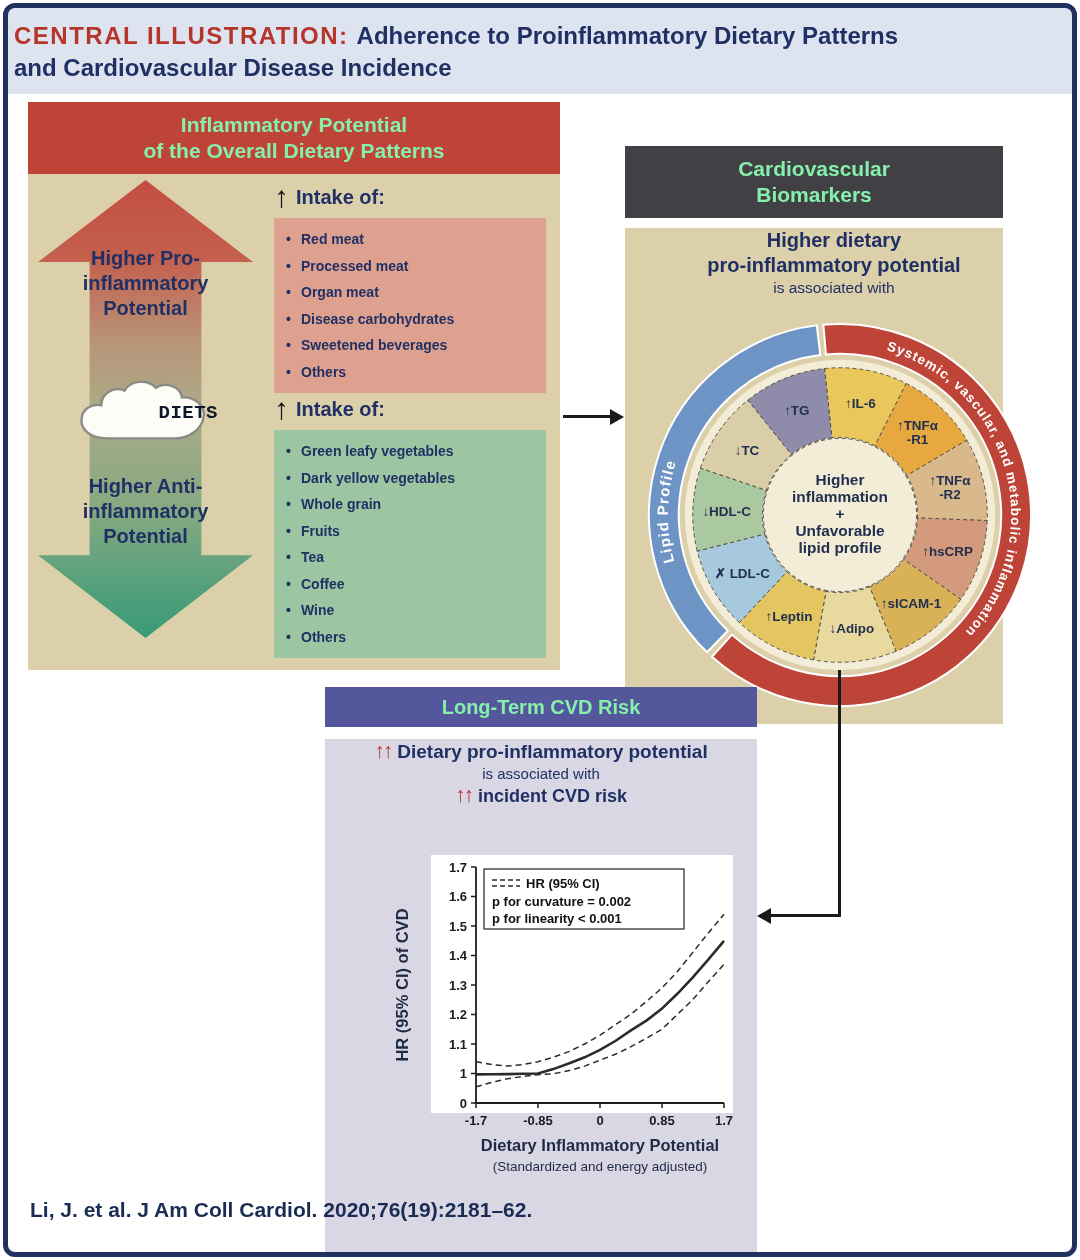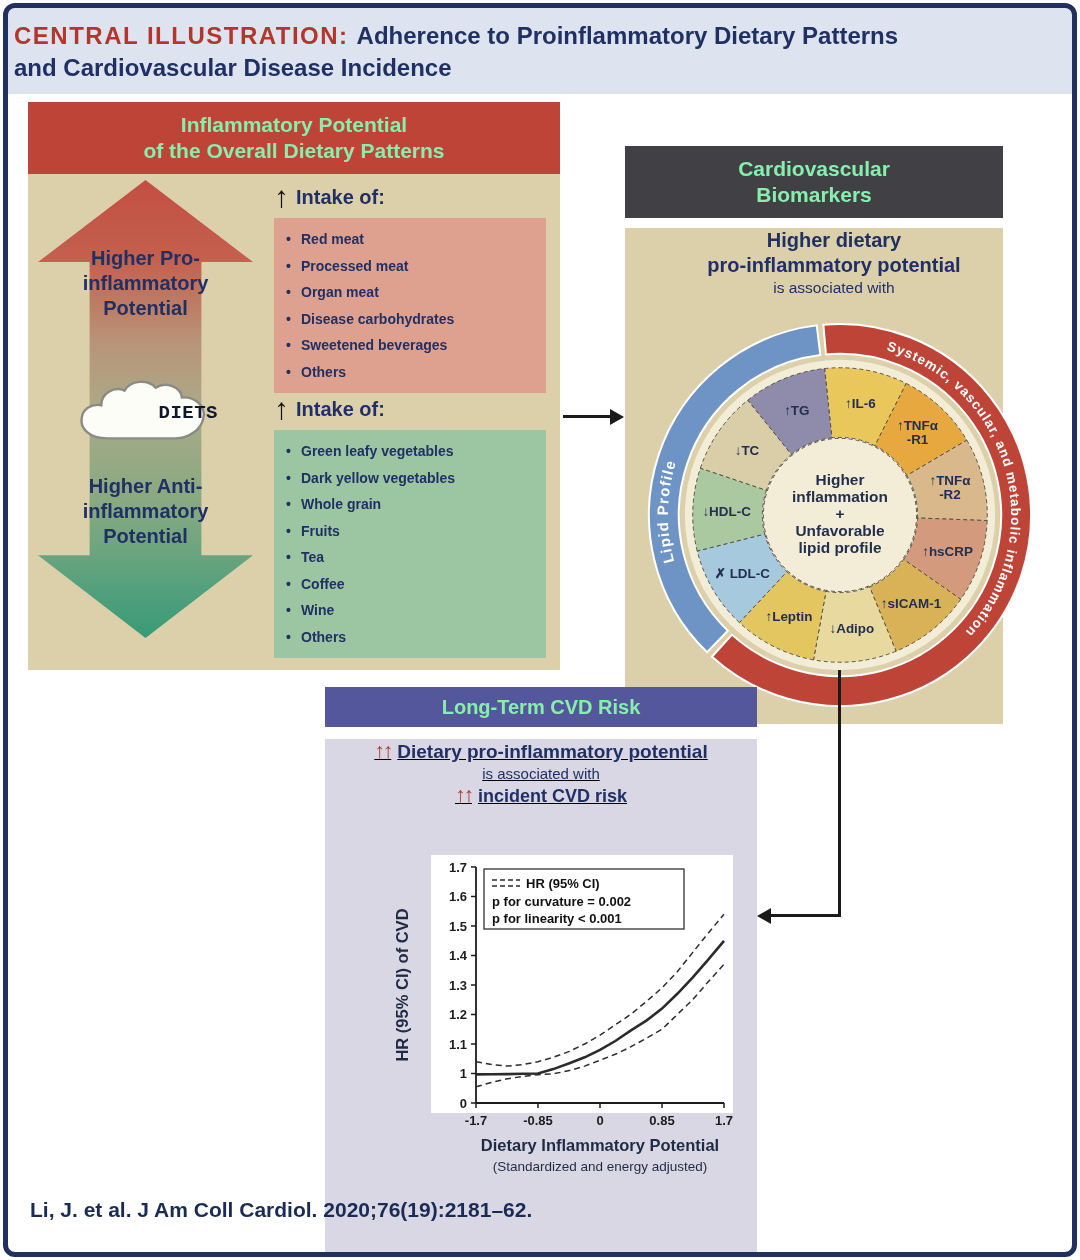--- a/index.html
+++ b/index.html
@@ -196,21 +196,21 @@
   <div class="tri tri-right" style="left:610px; top:408.5px;"></div>
 
   <div class="conn" style="left:838px; top:670px; width:3px; height:247px;"></div>
   <div class="conn" style="left:770px; top:914px; width:71px; height:3px;"></div>
   <div class="tri tri-left" style="left:757px; top:907.5px;"></div>
 
   <div class="panel" style="left:325px; top:687px; width:432px;">
     <div class="panel-header bottom-header">
       <span>Long-Term CVD Risk</span>
     </div>
-    <div class="panel-body lav" style="height:516px;text-decoration:underline;">
+    <div class="panel-body lav" style="height:516px;">
       <div class="bp-line1">
         <span class="red-arrows">↑↑</span><span>Dietary pro-inflammatory potential</span>
       </div>
       <div class="bp-line2">is associated with</div>
       <div class="bp-line3">
         <span class="red-arrows">↑↑</span><span>incident CVD risk</span>
       </div>
       <div class="chart-holder">
         <svg id="cvd-chart" width="430" height="336" viewBox="0 0 430 336">
             <rect x="105" y="0" width="302" height="258" fill="#ffffff"></rect>

